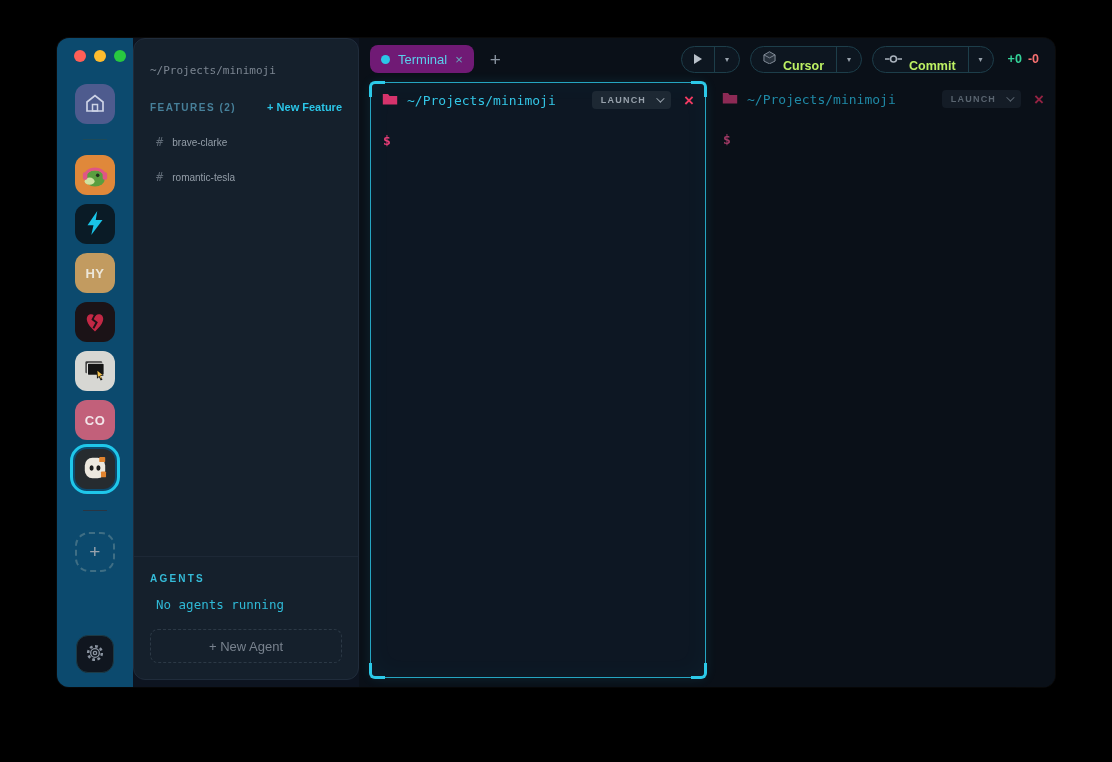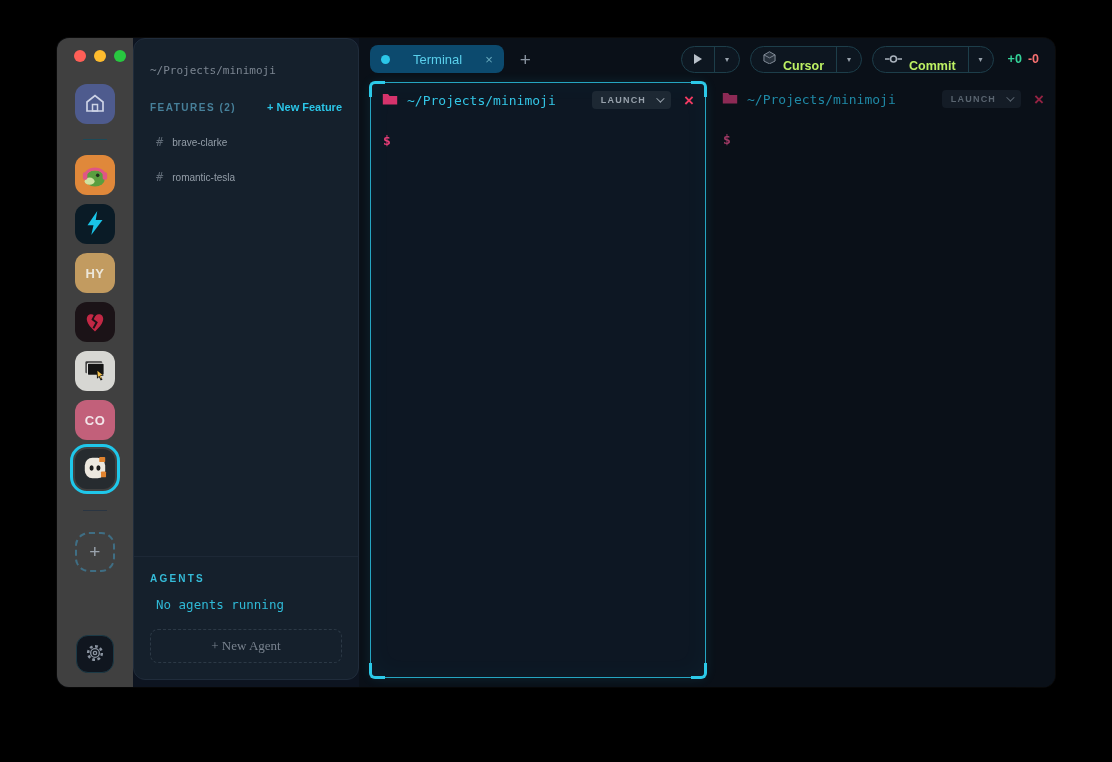--- a/index.html
+++ b/index.html
@@ -6,21 +6,21 @@
   html,body { width:1112px; height:762px; background:#000; overflow:hidden;
     font-family:"Liberation Sans", sans-serif; }
   .mono { font-family:"DejaVu Sans Mono", monospace; }
 
   
   .window { position:absolute; left:57px; top:38px; width:998px; height:649px;
     background:#0d1420; border-radius:12px; display:flex; overflow:hidden;
     box-shadow:0 25px 70px rgba(0,0,0,.7), 0 0 0 1px rgba(255,255,255,.05); }
 
   
-  .rail { width:76px; flex:0 0 76px; background:#404040; display:flex; flex-direction:column;
+  .rail { width:76px; flex:0 0 76px; background:#0c4a6e; display:flex; flex-direction:column;
     align-items:center; padding:12px 0 14px 0; }
   .traffic { display:flex; gap:8px; align-self:flex-start; padding-left:17px; margin-bottom:22px; }
   .light { width:12px; height:12px; border-radius:50%; }
   .light.red{background:#ff5f57}.light.yellow{background:#febc2e}.light.green{background:#28c840}
   .tile { width:40px; height:40px; border-radius:12px; display:flex; align-items:center;
     justify-content:center; margin-bottom:9px; cursor:pointer; flex:0 0 auto;
     font-weight:700; font-size:13px; letter-spacing:.5px; }
   .tile.home { background:#4e5b8e; }
   .rail-divider { width:24px; height:1px; background:#1d4a58; margin:6px 0 15px 0; }
   .rail-divider.gray { background:#2a3542; }
@@ -49,26 +49,26 @@
   .feature-item { display:flex; align-items:center; gap:9px; padding:9px 6px; border-radius:6px;
     cursor:pointer; margin-top:3px; }
   .feature-hash { color:#5f6a76; font-size:12px; }
   .feature-label { color:#949ea9; font-size:10px; }
   .panel-spacer { flex:1; }
   .agents { border-top:1px solid #1d2836; padding-top:16px; margin:0 -16px; padding-left:16px; padding-right:16px; }
   .agents-title { color:#35bcd9; font-size:10px; font-weight:700; letter-spacing:2.2px; }
   .agents-empty { color:#2fb9d6; font-size:12.5px; margin-top:13px; padding-left:6px; }
   .new-agent-btn { margin-top:17px; height:34px; border:1px dashed #2c3946; border-radius:8px;
     background:transparent; width:100%; color:#78828e; font-size:13px; cursor:pointer;
-    font-family:Liberation Serif, serif; }
+    font-family:Liberation Sans, sans-serif; }
 
   
   .main { flex:1; display:flex; flex-direction:column; background:#0a1018; min-width:0; }
   .tabbar { height:42px; flex:0 0 42px; display:flex; align-items:center; padding:0 16px 0 11px; }
-  .tab { display:flex; align-items:center; gap:23px; background:#0c4a6e; border-radius:8px;
+  .tab { display:flex; align-items:center; gap:8px; background:#701a75; border-radius:8px;
     height:28px; padding:0 11px; cursor:pointer; }
   .tab-dot { width:9px; height:9px; border-radius:50%; background:#2bc6e8; }
   .tab-label { color:#5ad0ec; font-size:13px; }
   .tab-close { color:#66a9bd; font-size:13px; cursor:pointer; line-height:1; }
   .add-tab { color:#8a94a0; font-size:19px; margin-left:16px; cursor:pointer; line-height:1; }
   .tab-spacer { flex:1; }
   .split-btn { display:flex; align-items:stretch; border:1px solid #1d3e4a; border-radius:999px;
     height:27px; margin-left:10px; background:#0d1620; overflow:hidden; }
   .seg { display:flex; align-items:center; gap:7px; padding:0 12px; cursor:pointer; }
   .seg.caret-seg { border-left:1px solid #1d3e4a; padding:0 10px; }

